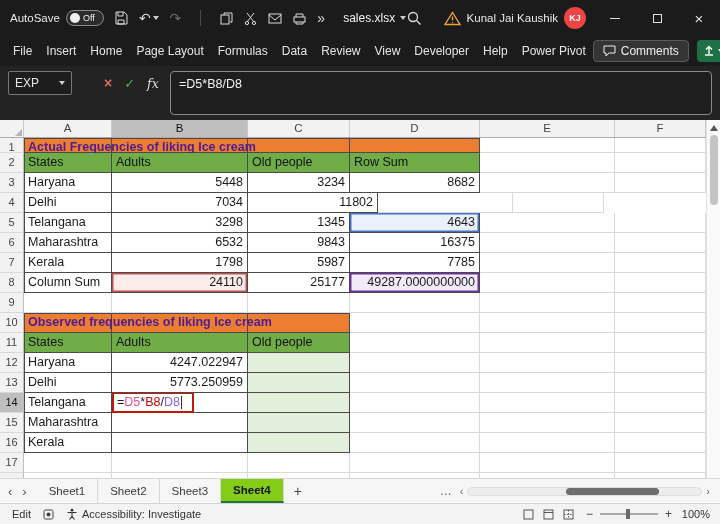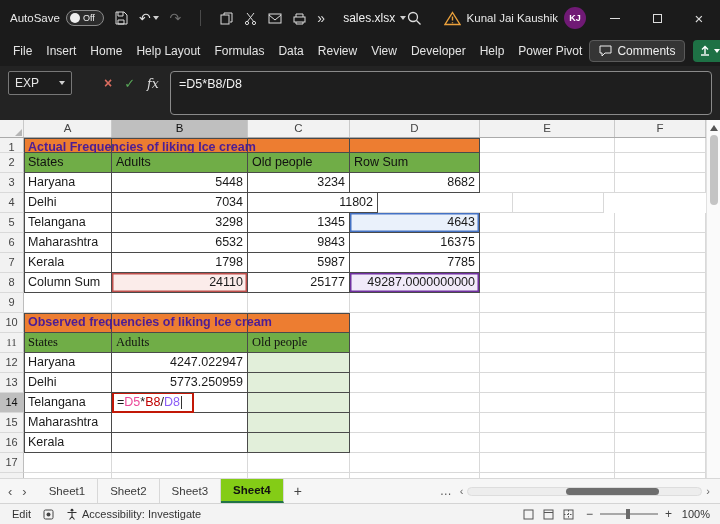--- a/index.html
+++ b/index.html
@@ -26,21 +26,21 @@
   .qat { display:flex; align-items:center; gap:11px; margin-right:10px; }
   .qat-icon { display:flex; align-items:center; gap:2px; }
   .glyph14 { font-size:14px; line-height:14px; color:#ddd; }
   .dim { color:#6f6f6f; }
   .chev { width:0; height:0; border-left:3.5px solid transparent; border-right:3.5px solid transparent; border-top:4px solid #cfcfcf; }
   .vdiv { width:1px; height:16px; background:#4a4a4a; margin:0 8px; }
   .filename { display:flex; align-items:center; gap:5px; font-size:12px; color:#f0f0f0; margin-left:8px; }
   .tspacer { flex:1; }
   .titlename { font-size:11.5px; color:#e8e8e8; margin:0 6px; }
   .avatar {
-    width:22px; height:22px; border-radius:50%; background:#701a75; color:#fff;
+    width:22px; height:22px; border-radius:50%; background:#ef4444; color:#fff;
     font-size:9px; font-weight:700; display:flex; align-items:center; justify-content:center; margin-right:8px;
   }
   .winbtn { width:42px; height:36px; display:flex; align-items:center; justify-content:center; }
   .min-glyph { width:10px; height:1px; background:#ddd; }
   .max-glyph { width:9px; height:9px; border:1px solid #ddd; }
   .close-glyph { font-size:15px; color:#ddd; line-height:15px; }
 
   
   .menubar { height:30px; background:#1b1b1b; display:flex; align-items:center; padding:0 10px 0 6px; }
   .menu-tabs { display:flex; height:100%; }
@@ -233,21 +233,21 @@
     <div class="winbtn">
         <span class="close-glyph">×</span>
       </div>
   </div>
 
   <div class="menubar">
     <div class="menu-tabs">
         <div class="mtab">File</div>
         <div class="mtab">Insert</div>
         <div class="mtab">Home</div>
-        <div class="mtab">Help Layout</div>
+        <div class="mtab">Page Layout</div>
         <div class="mtab">Formulas</div>
         <div class="mtab">Data</div>
         <div class="mtab">Review</div>
         <div class="mtab">View</div>
         <div class="mtab">Developer</div>
         <div class="mtab">Help</div>
         <div class="mtab">Power Pivot</div>
       </div>
     <div class="tspacer"></div>
     <div class="comments-btn">
@@ -379,21 +379,21 @@
         </div>
         <div class="grow" style="height: 20px;">
           <div class="rowhdr">10</div>
           <div class="cell oh b flow bl bt" style="width: 88px;">Observed frequencies of liking Ice cream</div>
           <div class="cell oh b bt" style="width: 136px;"></div>
           <div class="cell oh b bt" style="width: 102px;"></div>
           <div class="cell" style="width: 130px;"></div>
           <div class="cell" style="width: 135px;"></div>
           <div class="cell" style="width: 91px;"></div>
         </div>
-        <div class="grow" style="height: 20px; font-family: Liberation Serif, serif;">
+        <div class="grow" style="height: 20px;">
           <div class="rowhdr">11</div>
           <div class="cell gh b bl" style="width: 88px;">States</div>
           <div class="cell gh b" style="width: 136px;">Adults</div>
           <div class="cell gh b" style="width: 102px;">Old people</div>
           <div class="cell" style="width: 130px;"></div>
           <div class="cell" style="width: 135px;"></div>
           <div class="cell" style="width: 91px;"></div>
         </div>
         <div class="grow" style="height: 20px;">
           <div class="rowhdr">12</div>

